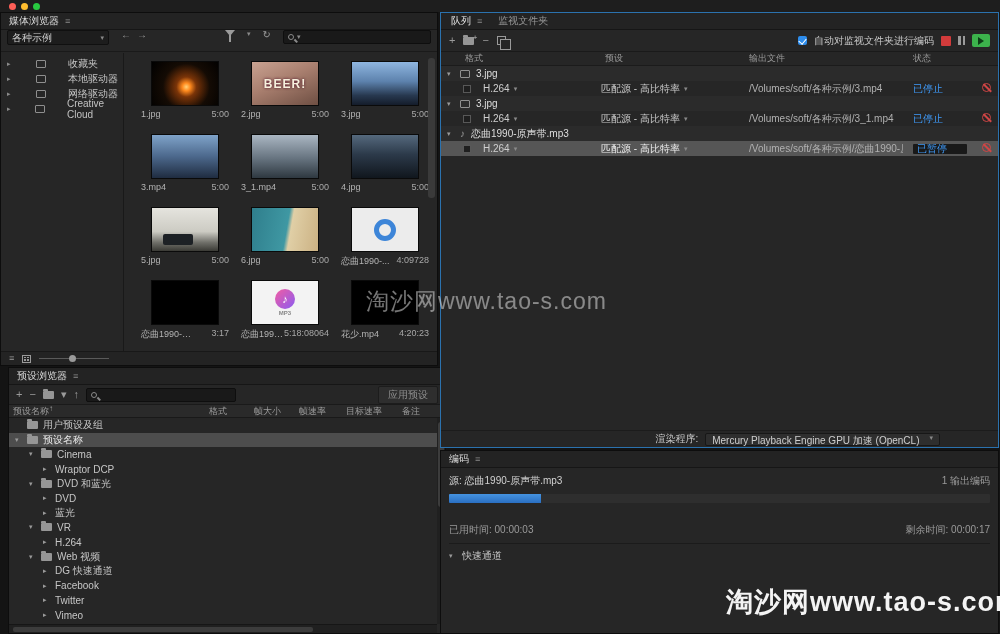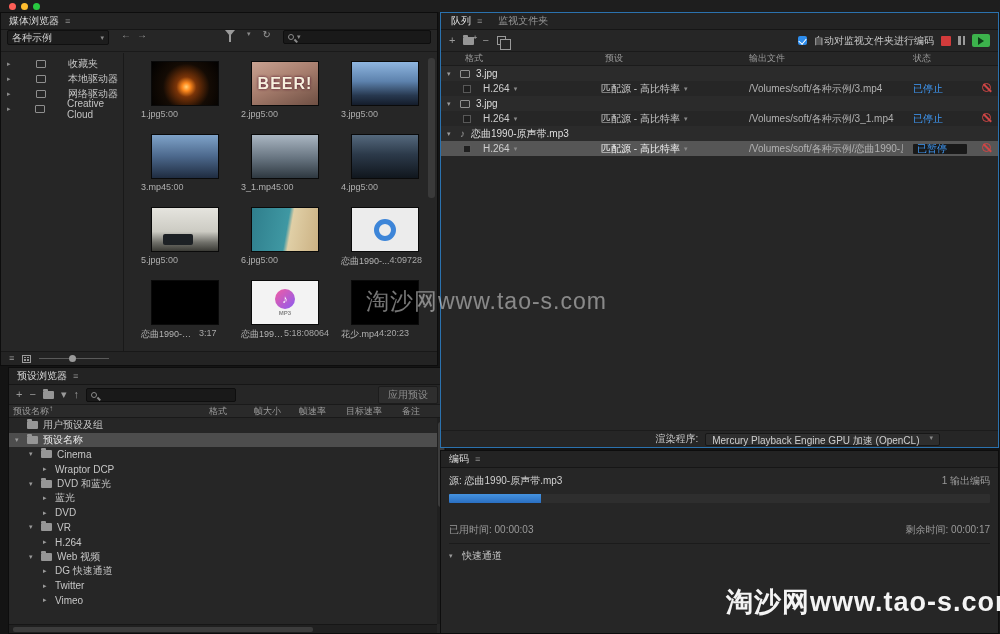--- a/index.html
+++ b/index.html
@@ -29,26 +29,26 @@
 .mag{width:6px;height:6px;border:1.5px solid #8a8a8a;border-radius:50%;position:relative}
 .mag::after{content:"";position:absolute;left:5px;top:5px;width:4px;height:1.5px;background:#8a8a8a;transform:rotate(45deg)}
 .mb-body{position:absolute;top:40px;bottom:14px;left:0;right:0;display:flex}
 .mb-tree{width:129px;border-right:1px solid #191919;padding-top:3px}
 .trow{height:15px;display:flex;align-items:center;gap:22px;padding-left:6px;color:#c2c2c2}
 .tchev{font-size:7px;color:#8a8a8a;width:7px}
 .ticon{width:10px;height:8px;border:1px solid #8f8f8f;border-radius:1px;flex:none}
 .mb-grid{flex:1;padding:8px 0 0 13px;display:grid;grid-template-columns:repeat(3,100px);grid-auto-rows:73px}
 .cell{width:96px}
 .thumb{position:relative;width:68px;height:45px;margin:0 auto;border:1px solid #0a0a0a;display:flex;flex-direction:column;align-items:center;justify-content:center;overflow:hidden}
-.meta{width:88px;margin:3px auto 0;display:flex;font-size:9px;color:#b4b4b4}
+.meta{width:88px;margin:3px auto 0;display:flex;justify-content:space-between;font-size:9px;color:#b4b4b4}
 .nm{max-width:58px;overflow:hidden;text-overflow:ellipsis;white-space:nowrap}
 .du{color:#a8a8a8}
 .t0{background:radial-gradient(circle at 52% 58%,#ffd27a 0,#ff8a1e 4px,#7a3408 10px,#140b04 55%,#000 100%)}
 .t1{background:linear-gradient(155deg,#c9a291 0%,#a87e6e 45%,#6e4f43 100%)}
-.ovl{color:#f7f0dd;font-weight:bold;font-size:16px;letter-spacing:1px;text-shadow:0 0 3px #402}
+.ovl{color:#f7f0dd;font-weight:bold;font-size:12px;letter-spacing:1px;text-shadow:0 0 3px #402}
 .t2{background:linear-gradient(180deg,#8fb6e0 0%,#5d82ad 45%,#27384f 78%,#141c2a 100%)}
 .t3{background:linear-gradient(180deg,#7fa3c9 0%,#4c688c 50%,#1f2c40 100%)}
 .t4{background:linear-gradient(180deg,#aab6c2 0%,#66737f 55%,#2e3840 100%)}
 .t5{background:linear-gradient(180deg,#55697d 0%,#2c3a4a 45%,#10161d 100%)}
 .t6{background:linear-gradient(180deg,#e5e4de 0%,#cccbc3 55%,#70706a 80%,#3a3a35 100%)}
 .t6::after{content:"";position:absolute;bottom:6px;left:11px;width:30px;height:11px;background:#1d2125;border-radius:2px}
 .t7{background:linear-gradient(100deg,#2f7e8c 0%,#3f98a3 52%,#e0cfa6 58%,#cbb183 100%)}
 .t8{background:#ececec}
 .qring{width:22px;height:22px;border-radius:50%;border:5px solid #3d85d8}
 .t9{background:#000}
@@ -345,43 +345,47 @@
           <span class="pchev">▸</span>
           <span>Wraptor DCP</span>
         </div>
       <div class="prow i1">
           <span class="pchev">▾</span>
           <span class="folder"></span>
           <span>DVD 和蓝光</span>
         </div>
       <div class="prow i2">
           <span class="pchev">▸</span>
+          <span>DVD</span>
+        </div>
+      <div class="prow i2">
+          <span class="pchev">▸</span>
           <span>蓝光</span>
-        </div>
-      <div class="prow i2">
-          <span class="pchev">▸</span>
-          <span>DVD</span>
         </div>
       <div class="prow i1">
           <span class="pchev">▾</span>
           <span class="folder"></span>
           <span>VR</span>
         </div>
       <div class="prow i2">
           <span class="pchev">▸</span>
           <span>H.264</span>
         </div>
       <div class="prow i1">
           <span class="pchev">▾</span>
           <span class="folder"></span>
           <span>Web 视频</span>
         </div>
       <div class="prow i2">
           <span class="pchev">▸</span>
           <span>DG 快速通道</span>
+        </div>
+      <div class="prow i2">
+          <span class="pchev">▸</span>
+          <span>Facebook</span>
         </div>
       <div class="prow i2">
           <span class="pchev">▸</span>
           <span>Twitter</span>
         </div>
       <div class="prow i2">
           <span class="pchev">▸</span>
           <span>Vimeo</span>
         </div>
     </div>

